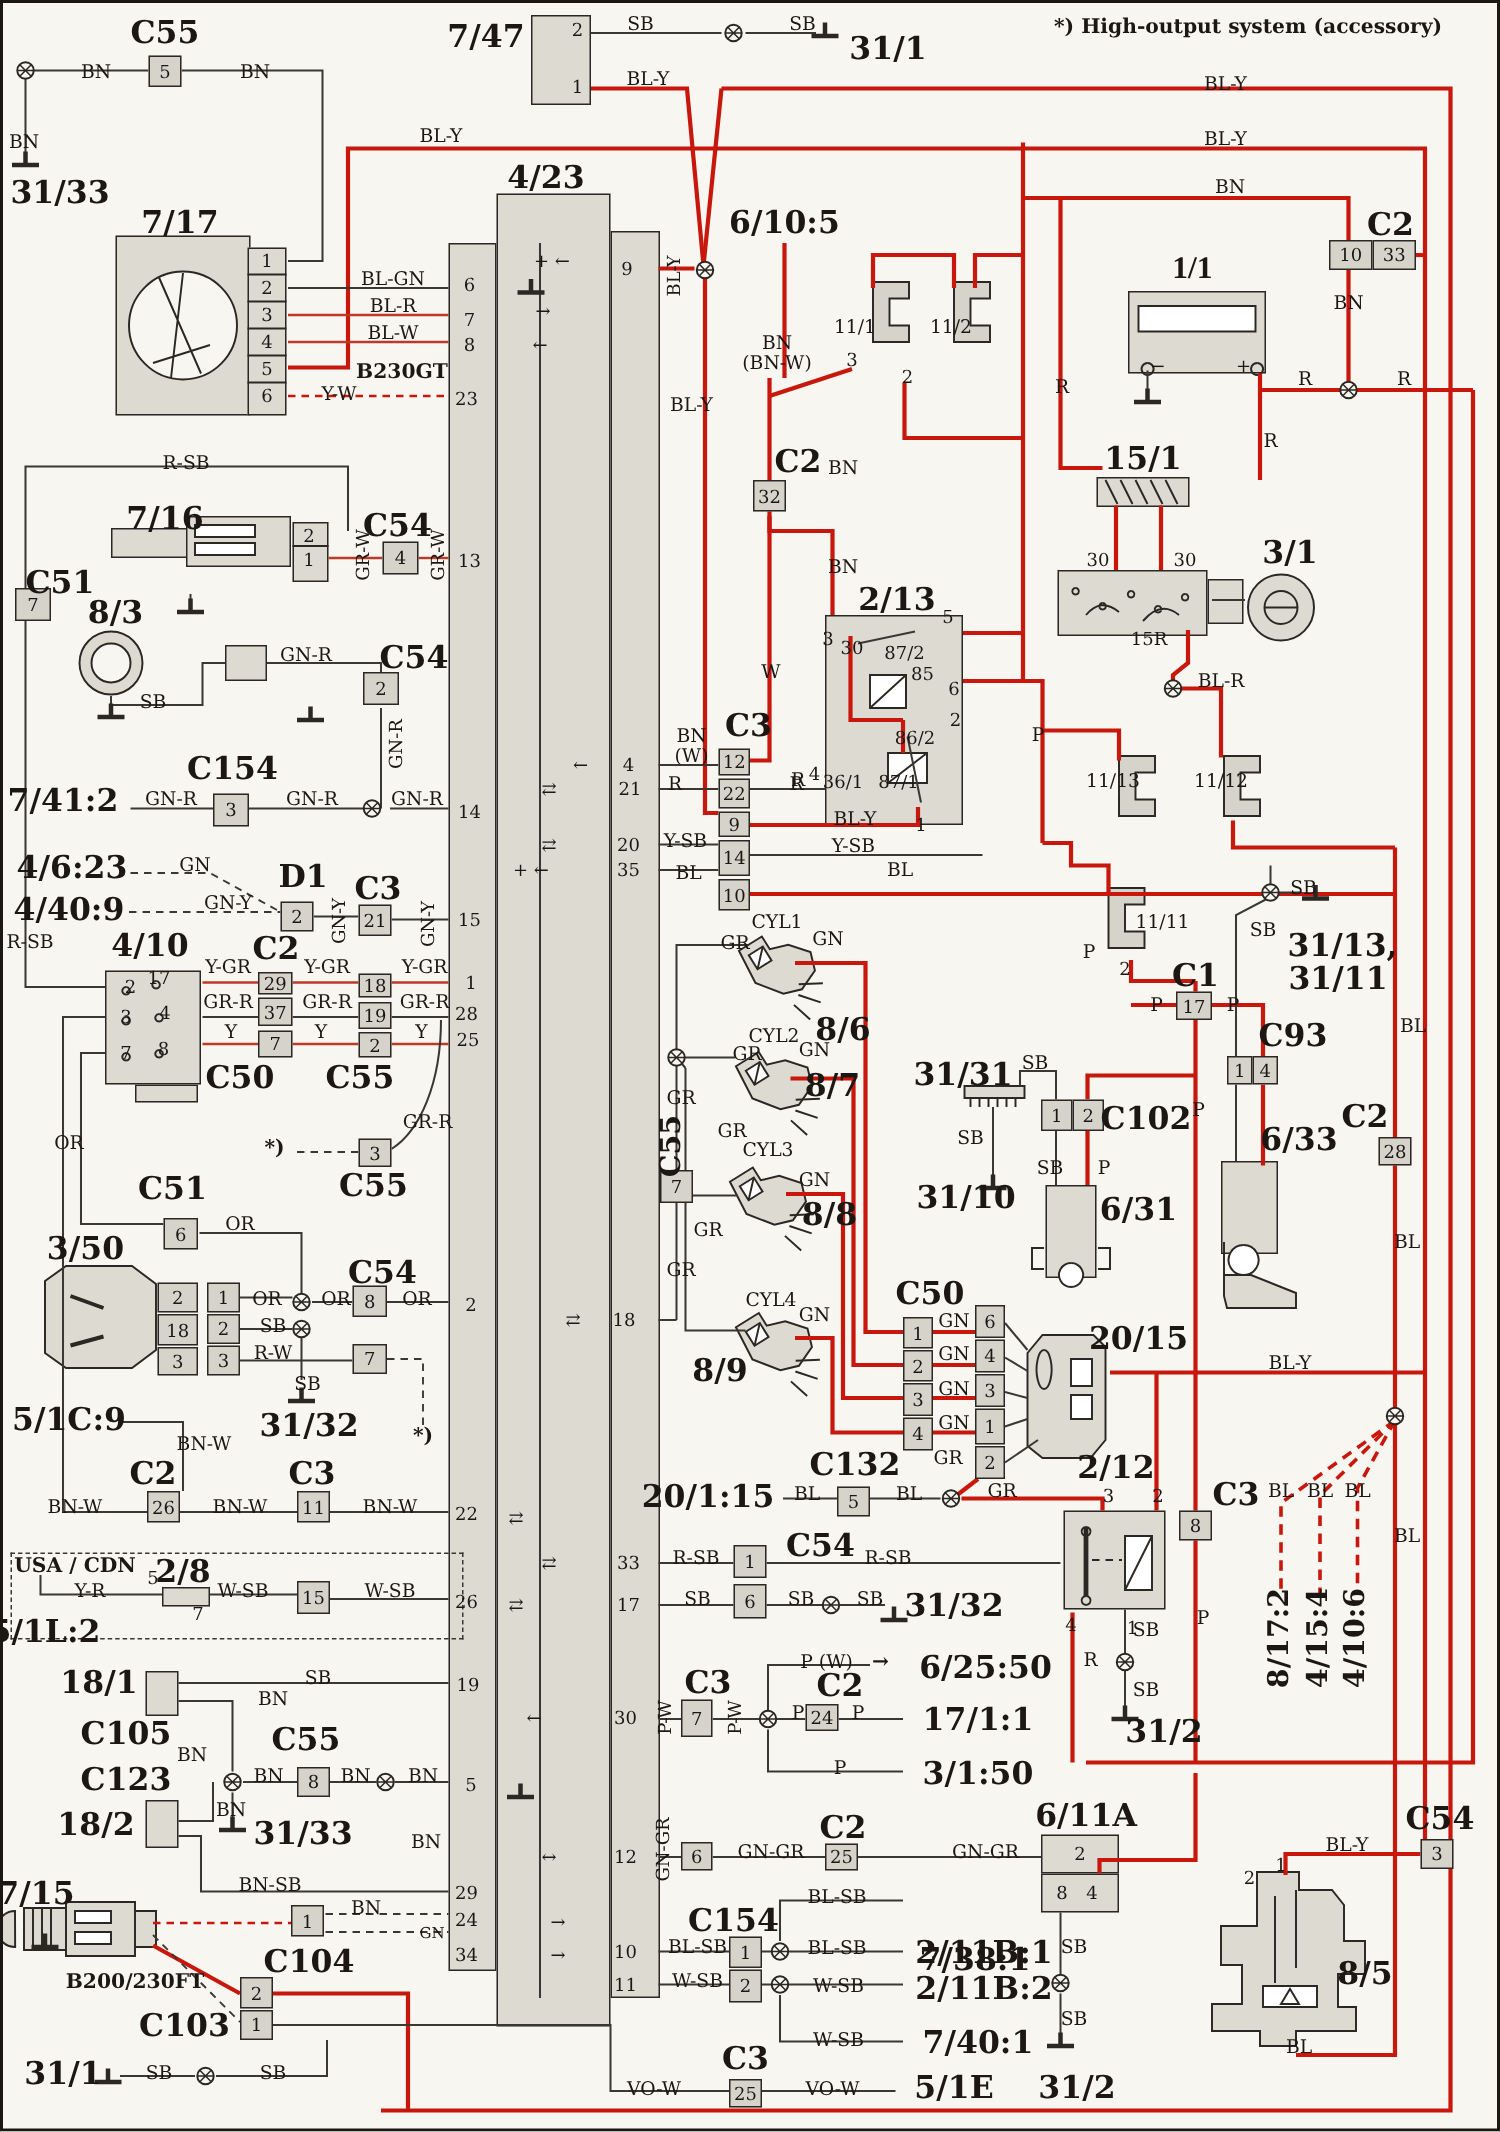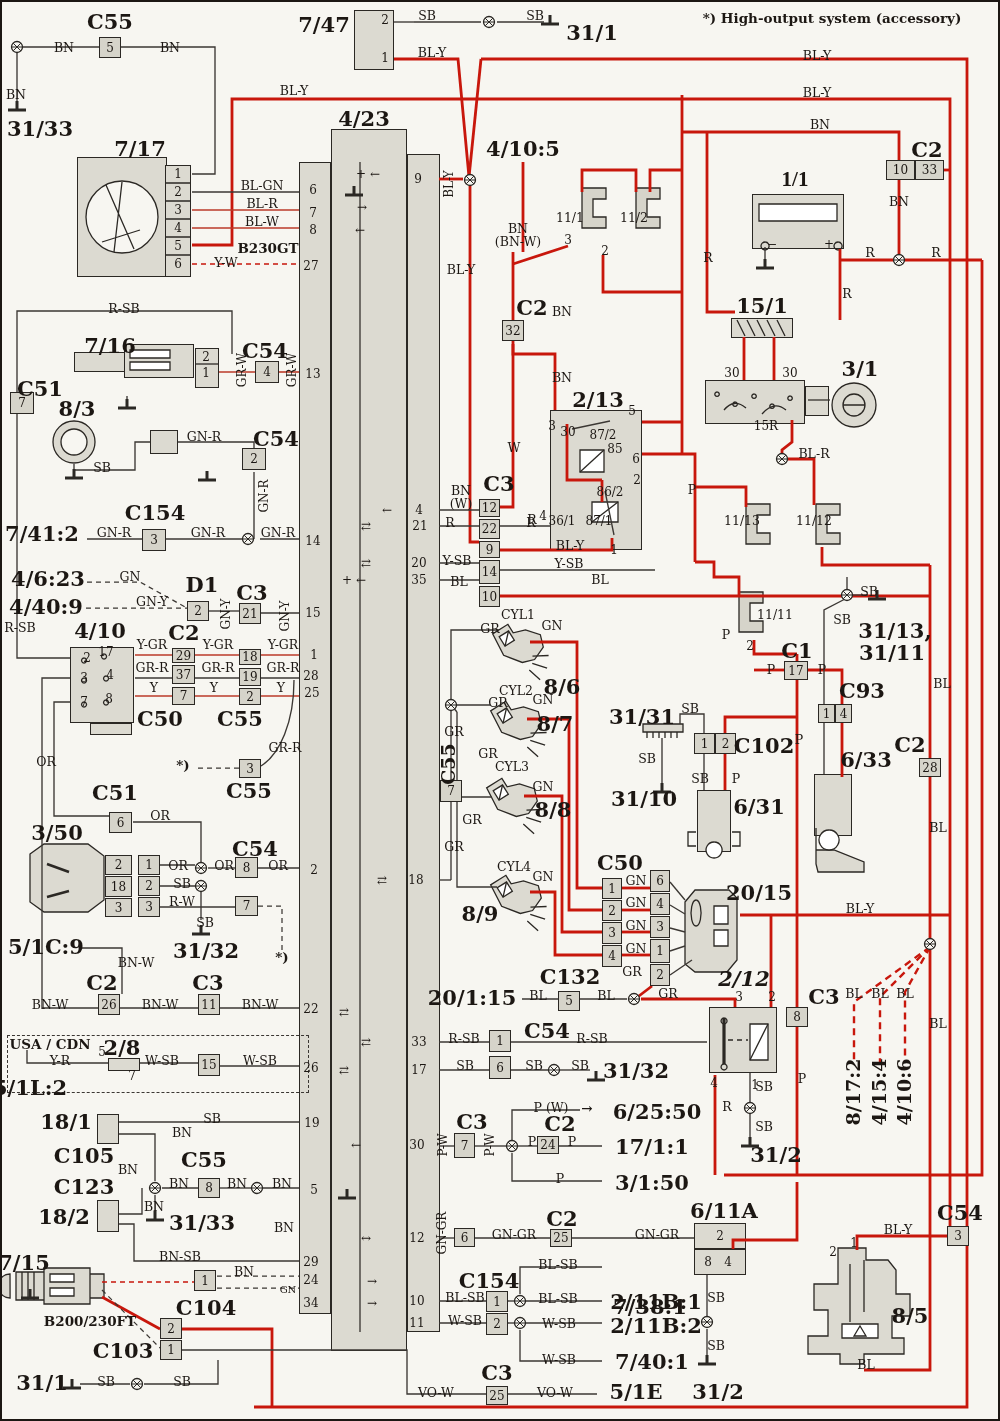--- a/index.html
+++ b/index.html
@@ -472,21 +472,21 @@
       <div class="cbox" style="left: 917px; top: 756px; width: 22px; height: 19px;">28</div>
       <div class="cbox" style="left: 784px; top: 1005px; width: 22px; height: 20px;">8</div>
       <div class="cbox" style="left: 945px; top: 1224px; width: 22px; height: 20px;">3</div>
     </div>
   <div id="labels">
       <div class="lab l1" style="left: 108px; top: 19px;">C55</div>
       <div class="lab lw" style="left: 62px; top: 46px;">BN</div>
       <div class="lab lw" style="left: 168px; top: 46px;">BN</div>
       <div class="lab lw" style="left: 14px; top: 93px;">BN</div>
       <div class="lab l1" style="left: 38px; top: 126px;">31/33</div>
-      <div class="lab l1" style="left: 138px; top: 146px;">7/17</div>
+      <div class="lab l1" style="left: 118px; top: 146px;">7/17</div>
       <div class="lab lp" style="left: 176px; top: 172px;">1</div>
       <div class="lab lp" style="left: 176px; top: 190px;">2</div>
       <div class="lab lp" style="left: 176px; top: 208px;">3</div>
       <div class="lab lp" style="left: 176px; top: 226px;">4</div>
       <div class="lab lp" style="left: 176px; top: 244px;">5</div>
       <div class="lab lp" style="left: 176px; top: 262px;">6</div>
       <div class="lab lw" style="left: 260px; top: 184px;">BL-GN</div>
       <div class="lab lw" style="left: 260px; top: 202px;">BL-R</div>
       <div class="lab lw" style="left: 260px; top: 220px;">BL-W</div>
       <div class="lab l2" style="left: 266px; top: 247px;">B230GT</div>
@@ -498,21 +498,21 @@
       <div class="lab lw" style="left: 425px; top: 14px;">SB</div>
       <div class="lab lw" style="left: 533px; top: 14px;">SB</div>
       <div class="lab l1" style="left: 590px; top: 30px;">31/1</div>
       <div class="lab l2" style="left: 830px; top: 17px;">*) High-output system (accessory)</div>
       <div class="lab lw" style="left: 292px; top: 89px;">BL-Y</div>
       <div class="lab lw" style="left: 430px; top: 51px;">BL-Y</div>
       <div class="lab lw" style="left: 815px; top: 54px;">BL-Y</div>
       <div class="lab lw" style="left: 815px; top: 91px;">BL-Y</div>
       <div class="lab lw" style="left: 818px; top: 123px;">BN</div>
       <div class="lab l1" style="left: 925px; top: 147px;">C2</div>
-      <div class="lab l1" style="left: 521px; top: 146px;">4/10:5</div>
+      <div class="lab l1" style="left: 521px; top: 146px;">6/10:5</div>
       <div class="lab lv" style="left: 447px; top: 182px;">BL-Y</div>
       <div class="lab lw" style="left: 897px; top: 200px;">BN</div>
       <div class="lab l1" style="left: 793px; top: 177px; font-family: Liberation Serif, serif;">1/1</div>
       <div class="lab lp" style="left: 770px; top: 242px;">−</div>
       <div class="lab lp" style="left: 827px; top: 242px;">+</div>
       <div class="lab lw" style="left: 706px; top: 256px;">R</div>
       <div class="lab lw" style="left: 868px; top: 251px;">R</div>
       <div class="lab lw" style="left: 934px; top: 251px;">R</div>
       <div class="lab lw" style="left: 845px; top: 292px;">R</div>
       <div class="lab l1" style="left: 760px; top: 303px;">15/1</div>
@@ -574,21 +574,21 @@
       <div class="lab l1" style="left: 757px; top: 804px;">6/31</div>
       <div class="lab lw" style="left: 797px; top: 738px;">P</div>
       <div class="lab l1" style="left: 618px; top: 860px;">C50</div>
       <div class="lab lw" style="left: 634px; top: 879px;">GN</div>
       <div class="lab lw" style="left: 634px; top: 901px;">GN</div>
       <div class="lab lw" style="left: 634px; top: 924px;">GN</div>
       <div class="lab lw" style="left: 634px; top: 947px;">GN</div>
       <div class="lab l1" style="left: 757px; top: 890px;">20/15</div>
       <div class="lab lw" style="left: 858px; top: 907px;">BL-Y</div>
       <div class="lab lw" style="left: 630px; top: 970px;">GR</div>
-      <div class="lab l1" style="left: 742px; top: 976px; font-style: italic;">2/12</div>
+      <div class="lab l1" style="left: 742px; top: 976px;">2/12</div>
       <div class="lab lw" style="left: 666px; top: 992px;">GR</div>
       <div class="lab lp" style="left: 737px; top: 995px;">3</div>
       <div class="lab lp" style="left: 770px; top: 995px;">2</div>
       <div class="lab lp" style="left: 712px; top: 1081px;">4</div>
       <div class="lab lp" style="left: 753px; top: 1083px;">1</div>
       <div class="lab lw" style="left: 725px; top: 1105px;">R</div>
       <div class="lab lw" style="left: 762px; top: 1085px;">SB</div>
       <div class="lab lw" style="left: 762px; top: 1125px;">SB</div>
       <div class="lab l1" style="left: 774px; top: 1152px;">31/2</div>
       <div class="lab l1" style="left: 822px; top: 994px;">C3</div>
@@ -781,21 +781,21 @@
       <div class="lab l1" style="left: 654px; top: 1323px;">2/11B:2</div>
       <div class="lab lw" style="left: 557px; top: 1358px;">W-SB</div>
       <div class="lab l1" style="left: 650px; top: 1359px;">7/40:1</div>
       <div class="lab l1" style="left: 495px; top: 1370px;">C3</div>
       <div class="lab lw" style="left: 434px; top: 1391px;">VO-W</div>
       <div class="lab lw" style="left: 553px; top: 1391px;">VO-W</div>
       <div class="lab l1" style="left: 634px; top: 1389px;">5/1E</div>
       <div class="lab lp" style="left: 311px; top: 188px;">6</div>
       <div class="lab lp" style="left: 311px; top: 211px;">7</div>
       <div class="lab lp" style="left: 311px; top: 228px;">8</div>
-      <div class="lab lp" style="left: 309px; top: 264px;">27</div>
+      <div class="lab lp" style="left: 309px; top: 264px;">23</div>
       <div class="lab lp" style="left: 311px; top: 372px;">13</div>
       <div class="lab lp" style="left: 311px; top: 539px;">14</div>
       <div class="lab lp" style="left: 311px; top: 611px;">15</div>
       <div class="lab lp" style="left: 312px; top: 653px;">1</div>
       <div class="lab lp" style="left: 309px; top: 674px;">28</div>
       <div class="lab lp" style="left: 310px; top: 691px;">25</div>
       <div class="lab lp" style="left: 312px; top: 868px;">2</div>
       <div class="lab lp" style="left: 309px; top: 1007px;">22</div>
       <div class="lab lp" style="left: 309px; top: 1066px;">26</div>
       <div class="lab lp" style="left: 310px; top: 1121px;">19</div>

